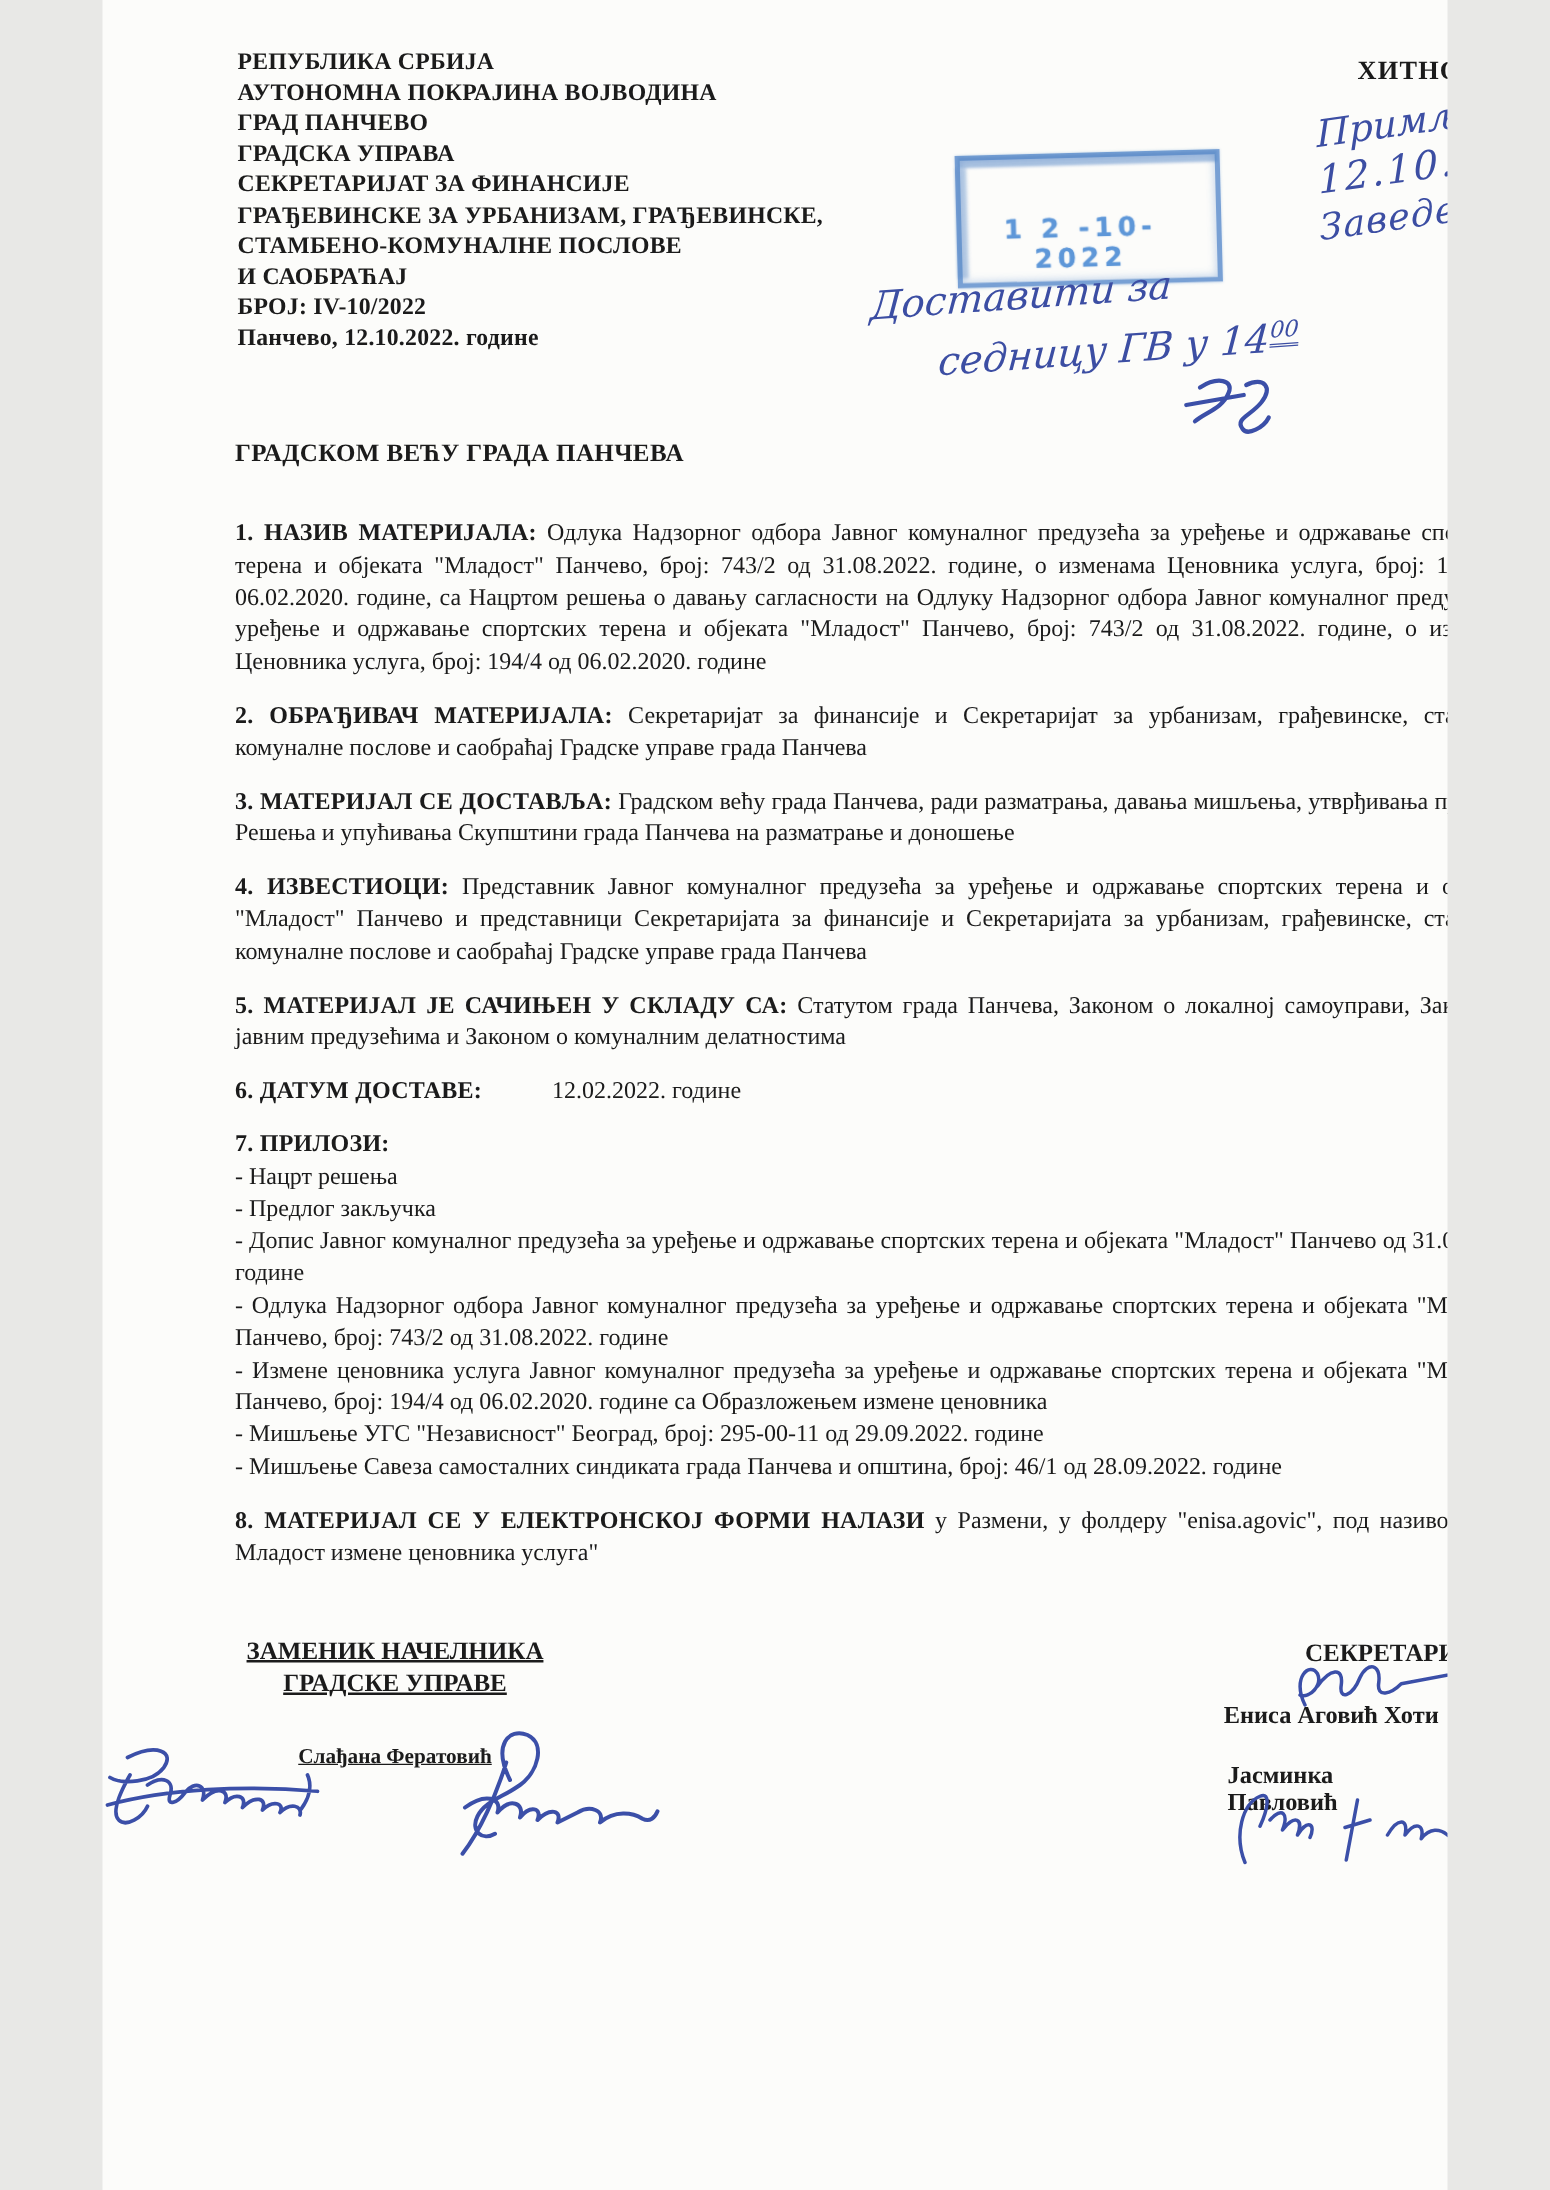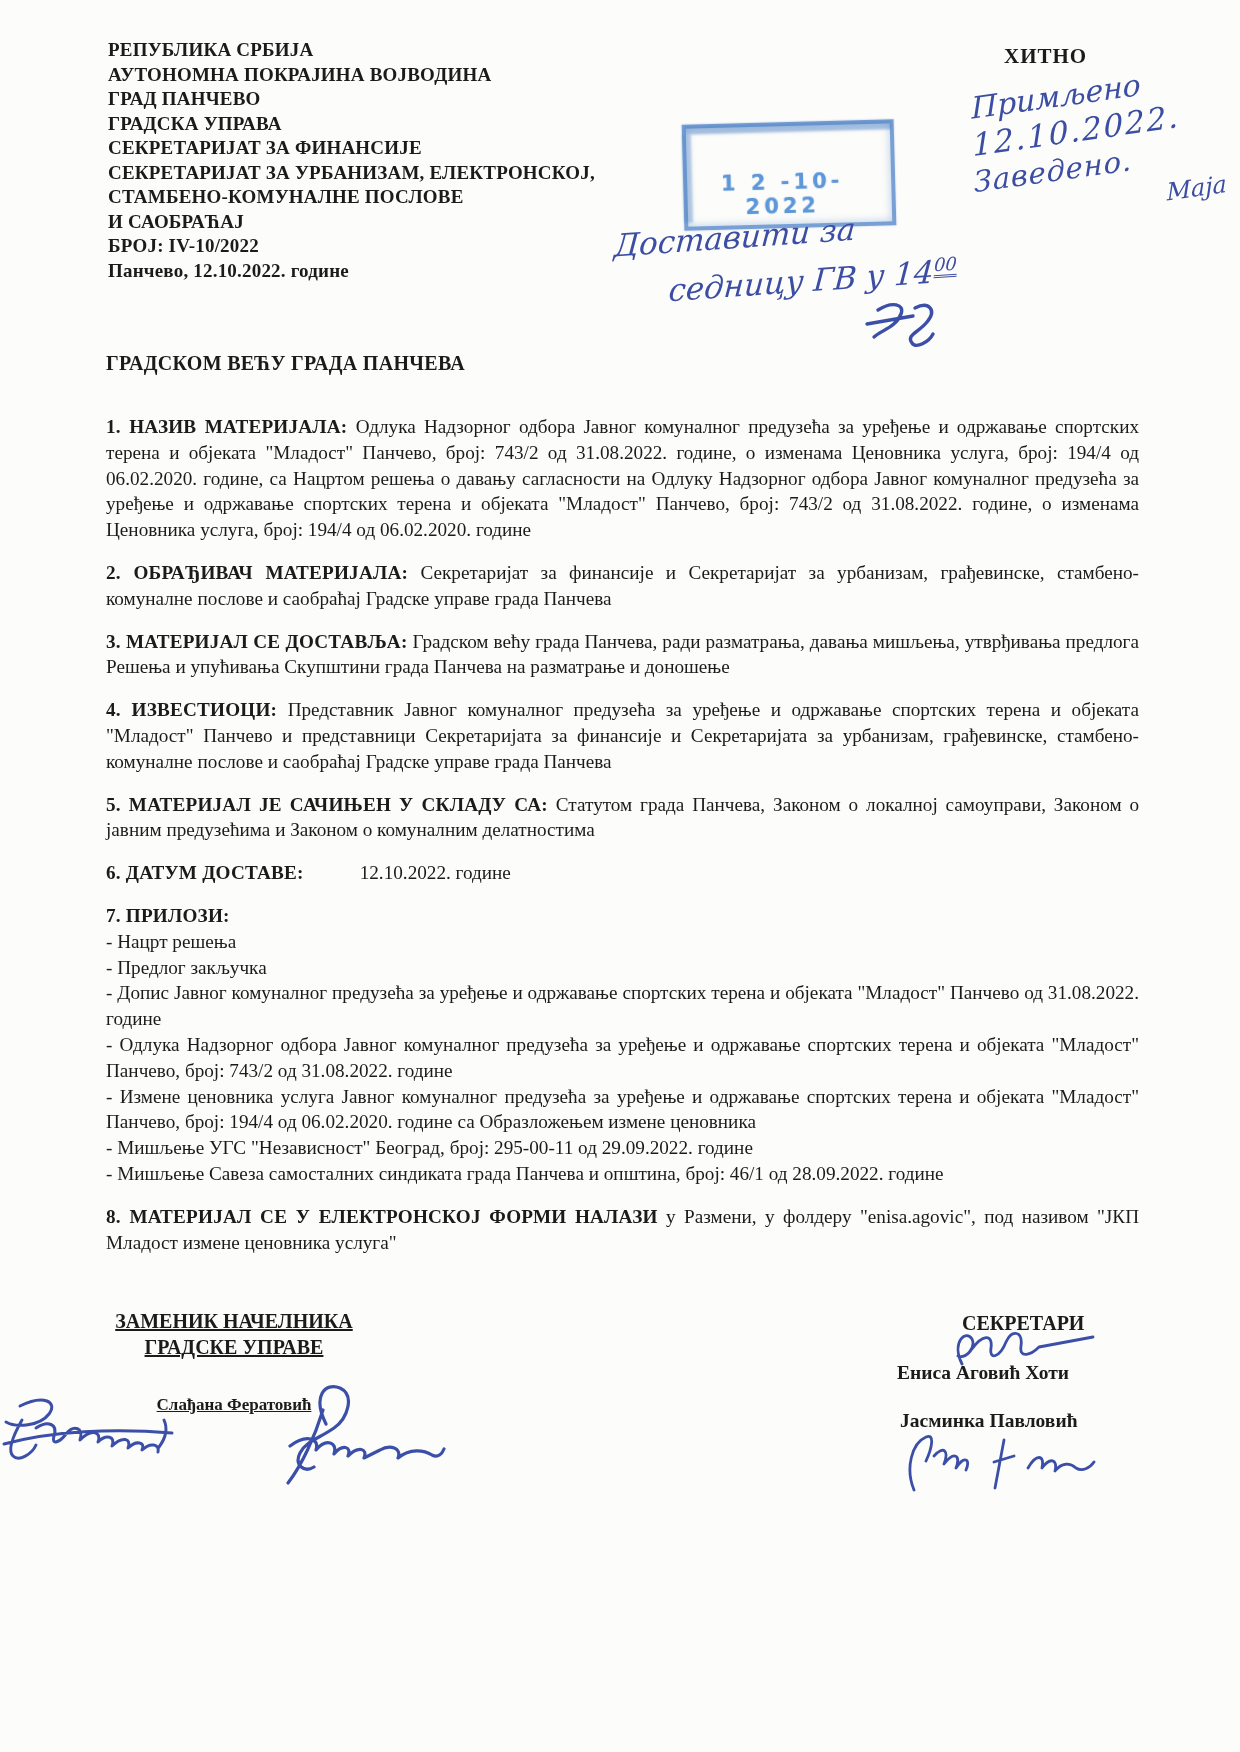--- a/index.html
+++ b/index.html
@@ -1,18 +1,18 @@
 <!DOCTYPE html>
 <html><head>
 <meta charset="utf-8">
 <style>
   html,body{margin:0;padding:0;background:#e8e8e6;}
   .page{
     position:relative;
-    width:1240px;height:1752px;
+    width:1076px;height:1752px;
     margin:0 auto;
     background:#fcfcfa;
     overflow:hidden;
     font-family:"Liberation Serif", serif;
     color:#1b1b1b;
   }
   
   .header-block{
     position:absolute;left:108px;top:38px;width:560px;
     font-weight:bold;font-size:19px;line-height:24.5px;
@@ -97,21 +97,21 @@
 <body>
 
 <div class="page">
 
   <div class="header-block">
     <div>РЕПУБЛИКА СРБИЈА</div>
     <div>АУТОНОМНА ПОКРАЈИНА ВОЈВОДИНА</div>
     <div>ГРАД ПАНЧЕВО</div>
     <div>ГРАДСКА УПРАВА</div>
     <div>СЕКРЕТАРИЈАТ ЗА ФИНАНСИЈЕ</div>
-    <div>СЕКРЕТАРИЈАТ ЗА УРБАНИЗАМ, ЕЛЕКТРОНСКОЈ,</div>
+    <div>ГРАЂЕВИНСКЕ ЗА УРБАНИЗАМ, ГРАЂЕВИНСКЕ,</div>
     <div>СТАМБЕНО-КОМУНАЛНЕ ПОСЛОВЕ</div>
     <div>И САОБРАЋАЈ</div>
     <div>БРОЈ: IV-10/2022</div>
     <div>Панчево, 12.10.2022. године</div>
   </div>
 
   <div class="urgent">ХИТНО</div>
 
   <div class="hand hand-received">
     <div class="l0">Примљено</div>
@@ -133,21 +133,21 @@
   </svg>
 
   <div class="recipient-title">ГРАДСКОМ ВЕЋУ ГРАДА ПАНЧЕВА</div>
 
   <div class="doc-body">
     <p><b class="lbl">1. НАЗИВ МАТЕРИЈАЛА:</b> <span>Одлука Надзорног одбора Јавног комуналног предузећа за уређење и одржавање спортских терена и објеката "Младост" Панчево, број: 743/2 од 31.08.2022. године, о изменама Ценовника услуга, број: 194/4 од 06.02.2020. године, са Нацртом решења о давању сагласности на Одлуку Надзорног одбора Јавног комуналног предузећа за уређење и одржавање спортских терена и објеката "Младост" Панчево, број: 743/2 од 31.08.2022. године, о изменама Ценовника услуга, број: 194/4 од 06.02.2020. године</span></p>
     <p><b class="lbl">2. ОБРАЂИВАЧ МАТЕРИЈАЛА:</b> <span>Секретаријат за финансије и Секретаријат за урбанизам, грађевинске, стамбено-комуналне послове и саобраћај Градске управе града Панчева</span></p>
     <p><b class="lbl">3. МАТЕРИЈАЛ СЕ ДОСТАВЉА:</b> <span>Градском већу града Панчева, ради разматрања, давања мишљења, утврђивања предлога Решења и упућивања Скупштини града Панчева на разматрање и доношење</span></p>
     <p><b class="lbl">4. ИЗВЕСТИОЦИ:</b> <span>Представник Јавног комуналног предузећа за уређење и одржавање спортских терена и објеката "Младост" Панчево и представници Секретаријата за финансије и Секретаријата за урбанизам, грађевинске, стамбено-комуналне послове и саобраћај Градске управе града Панчева</span></p>
     <p><b class="lbl">5. МАТЕРИЈАЛ ЈЕ САЧИЊЕН У СКЛАДУ СА:</b> <span>Статутом града Панчева, Законом о локалној самоуправи, Законом о јавним предузећима и Законом о комуналним делатностима</span></p>
-    <p><b class="lbl">6.  ДАТУМ ДОСТАВЕ:</b><span class="gap6"></span><span>12.10.2022. године</span></p>
+    <p><b class="lbl">6.  ДАТУМ ДОСТАВЕ:</b><span class="gap6"></span><span>12.02.2022. године</span></p>
     <p class="attach-head"><b class="lbl">7. ПРИЛОЗИ:</b></p>
     <div class="attach-list">
       <div>- Нацрт решења</div>
       <div>- Предлог закључка</div>
       <div>- Допис Јавног комуналног предузећа за уређење и одржавање спортских терена и објеката "Младост" Панчево од 31.08.2022. године</div>
       <div>- Одлука Надзорног одбора Јавног комуналног предузећа за уређење и одржавање спортских терена и објеката "Младост" Панчево, број: 743/2 од 31.08.2022. године</div>
       <div>- Измене ценовника услуга Јавног комуналног предузећа за уређење и одржавање спортских терена и објеката "Младост" Панчево, број: 194/4 од 06.02.2020. године са Образложењем измене ценовника</div>
       <div>- Мишљење УГС "Независност" Београд, број: 295-00-11 од 29.09.2022. године</div>
       <div>- Мишљење Савеза самосталних синдиката града Панчева и општина, број: 46/1 од 28.09.2022. године</div>
     </div>

